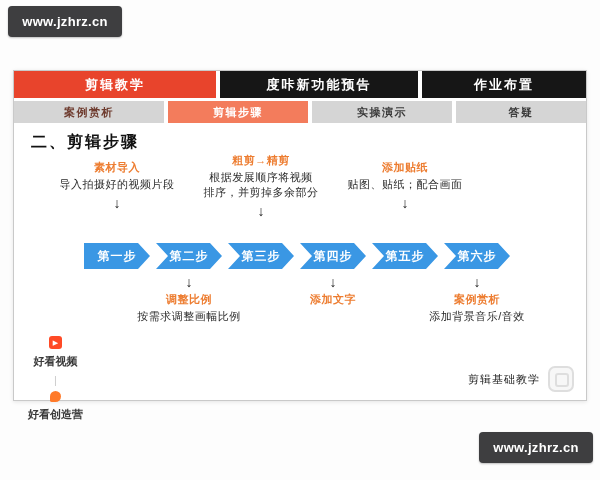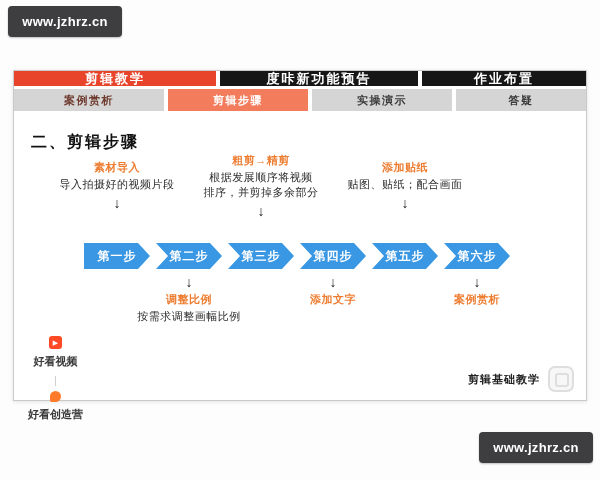--- a/index.html
+++ b/index.html
@@ -10,21 +10,21 @@
   .watermark{position:absolute;width:114px;height:31px;background:#3e3e40;color:#fff;
     font-size:13px;font-weight:bold;display:flex;align-items:center;justify-content:center;
     border-radius:4px;letter-spacing:0.3px;box-shadow:0 1px 2px rgba(0,0,0,0.25);}
   .wm-top{left:8px;top:6px;}
   .wm-bottom{right:7px;bottom:17px;}
 
   
   .card{position:absolute;left:13px;top:70px;width:574px;height:331px;background:#fff;
     border:1px solid #c9c9c9;box-sizing:border-box;box-shadow:0 1px 4px rgba(0,0,0,0.10);}
 
-  .tabs{display:flex;gap:4px;height:15px;}
+  .tabs{display:flex;gap:4px;height:27px;}
   .tab{display:flex;align-items:center;justify-content:center;color:#fff;font-weight:bold;
     font-size:13px;letter-spacing:2px;cursor:pointer;}
   .tab-red{background:#e8442c;flex:0 0 202px;}
   .tab-dark{background:#161616;}
   .tab-2{flex:0 0 198px;}
   .tab-3{flex:1 1 auto;}
 
   .subtabs{display:flex;gap:4px;height:22px;margin-top:3px;}
   .subtab{display:flex;align-items:center;justify-content:center;font-weight:bold;font-size:11px;
     background:#d5d5d5;letter-spacing:1.5px;cursor:pointer;color:#3a3a3a;}
@@ -55,21 +55,21 @@
   .anno-bottom .down-arrow{margin:0 0 3px 0;}
 
   
   .footer{position:absolute;left:14px;right:12px;bottom:6px;height:30px;display:flex;align-items:center;}
   .brand{display:flex;align-items:center;gap:5px;font-size:11px;font-weight:bold;color:#3a3a3a;flex-direction:column;}
   .brand-icon{width:13px;height:13px;background:#ff4a26;border-radius:3px;color:#fff;font-size:7px;
     display:flex;align-items:center;justify-content:center;}
   .brand-div{color:#c9c9c9;font-weight:normal;margin:0 2px;}
   .brand-icon2{width:11px;height:11px;background:#ff7a29;border-radius:6px 6px 6px 2px;display:inline-block;}
   .footer-right{margin-left:auto;display:flex;align-items:center;gap:8px;}
-  .footer-title{font-size:11px;font-weight:bold;color:#222;letter-spacing:1px;}
+  .footer-title{font-size:11px;font-weight:normal;color:#222;letter-spacing:1px;}
   .app-logo{width:26px;height:26px;border:2px solid #dedede;border-radius:7px;box-sizing:border-box;
     position:relative;background:#f7f7f7;display:inline-block;}
   .app-logo::after{content:"";position:absolute;left:5px;top:5px;width:10px;height:10px;
     border:2px solid #dedede;border-radius:3px;}
 </style>
 </head>
 <body>
 
 <div class="page">
 
@@ -125,20 +125,21 @@
         <div class="anno-label">调整比例</div>
         <div class="anno-desc">按需求调整画幅比例</div>
       </div>
       <div class="anno anno-bottom" style="left:319px">
         <div class="down-arrow">↓</div>
         <div class="anno-label">添加文字</div>
       </div>
       <div class="anno anno-bottom" style="left:463px">
         <div class="down-arrow">↓</div>
         <div class="anno-label">案例赏析</div>
+        <div class="anno-desc">添加背景音乐/音效</div>
       </div>
 
       <div class="footer">
         <div class="brand">
           <span class="brand-icon">▶</span>
           <span>好看视频</span>
           <span class="brand-div">|</span>
           <span class="brand-icon2"></span>
           <span>好看创造营</span>
         </div>

